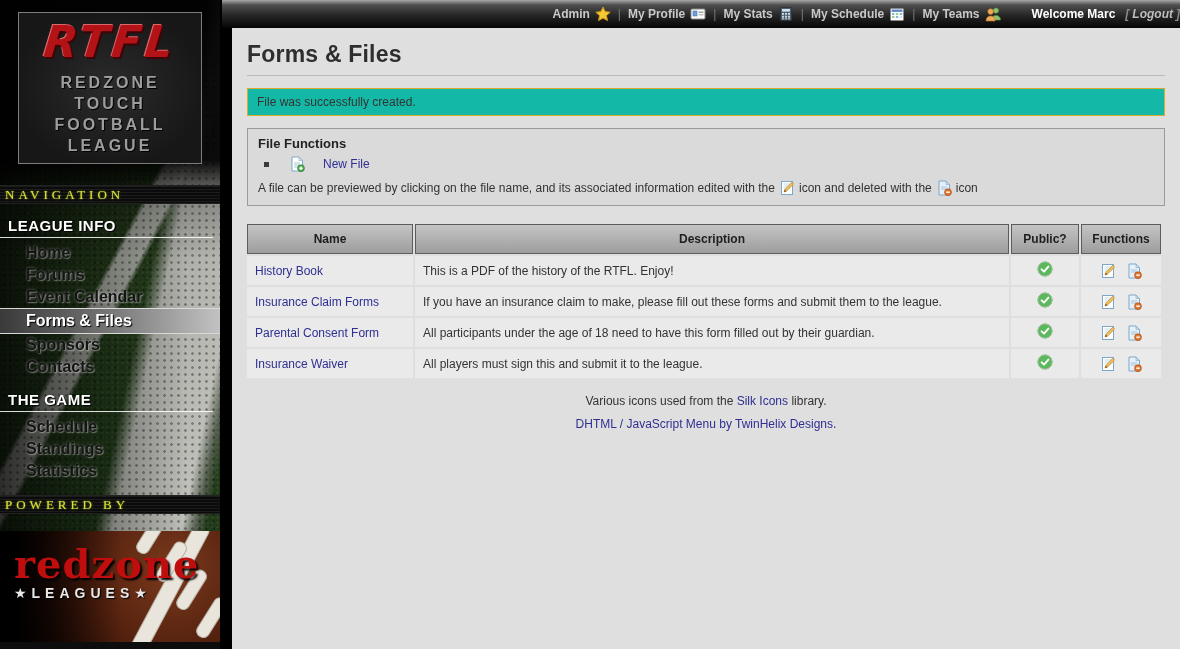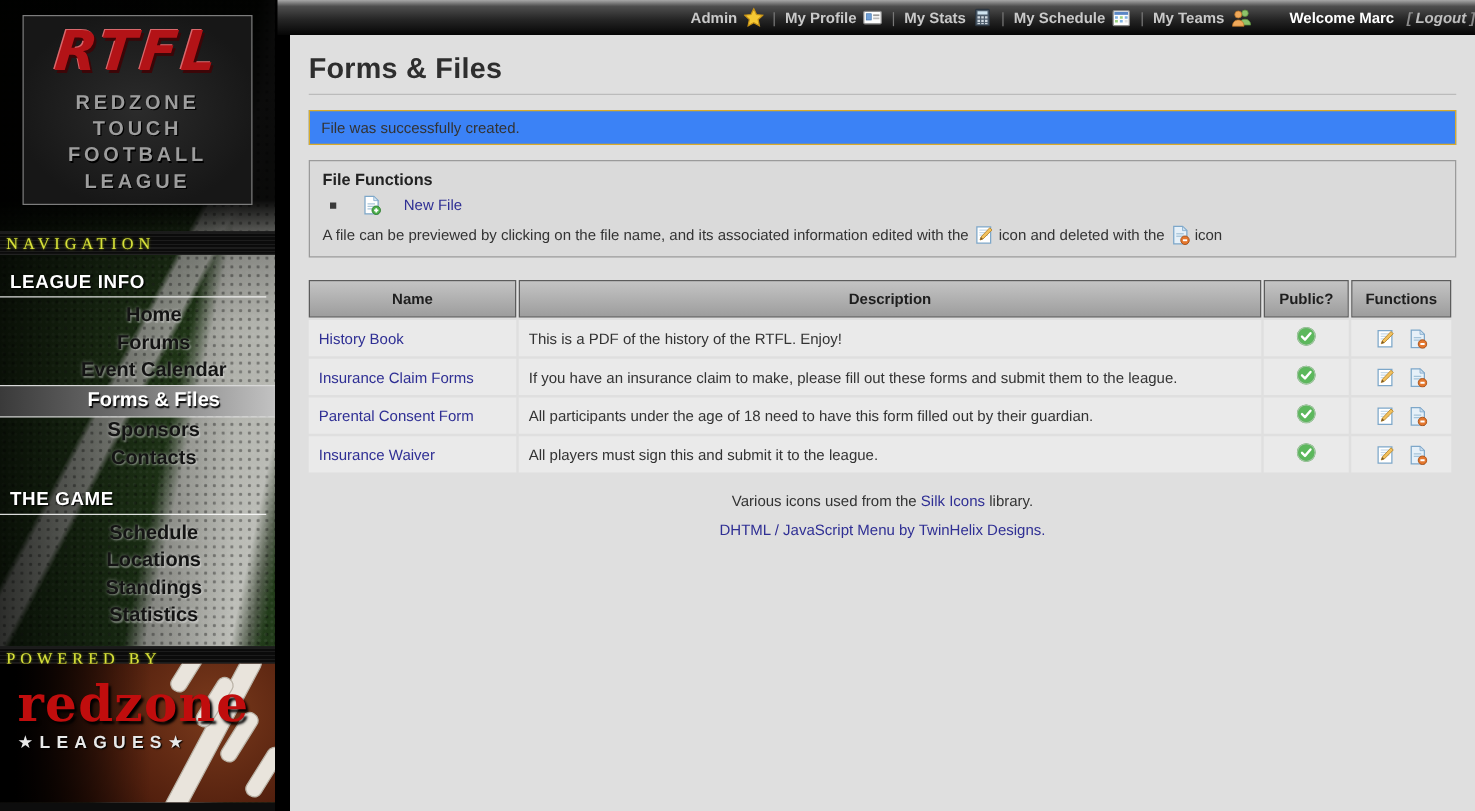--- a/index.html
+++ b/index.html
@@ -53,21 +53,20 @@
   .side-section-title{
     margin:13px 0 4px 0;padding:0 0 3px 8px;color:#fff;font-weight:bold;font-size:15px;
     letter-spacing:.5px;border-bottom:1px solid rgba(255,255,255,.85);
     text-shadow:1px 1px 1px #000;width:205px;
   }
   .side-list{list-style:none;margin:4px 0 0 0;padding:0;}
   .side-item{
     padding:2px 0 3px 26px;font-size:16px;font-weight:bold;color:#141414;cursor:pointer;
     text-shadow:0 0 3px rgba(255,255,255,.4),1px 1px 1px rgba(255,255,255,.3);
     line-height:17px;
-    text-align:center;
   }
   .side-item.selected{
     background:linear-gradient(90deg,#3a3a3a,#6f6f6f 45%,#c2c2c2);
     border-top:1px solid #d9d9d9;border-bottom:1px solid #d9d9d9;
     color:#fff;text-shadow:1px 1px 1px #000;padding-top:3px;padding-bottom:4px;
   }
   .powered-logo{
     position:absolute;left:0;right:0;top:531px;bottom:7px;overflow:hidden;
     background:radial-gradient(circle at 78% 35%, #7a3a1c 0%, #53200e 45%, #230b04 80%, #0c0402 100%);
   }
@@ -104,21 +103,21 @@
   
   .content{
     position:absolute;left:232px;right:0;top:28px;bottom:0;background:#dfdfdf;
     padding:13px 15px;box-sizing:border-box;color:#333;font-size:12px;
   }
   .page-title{
     margin:0 0 12px 0;font-size:23px;font-weight:bold;color:#2e2e2e;
     padding-bottom:7px;border-bottom:1px solid #bbb;letter-spacing:.2px;
   }
   .flash{
-    background:#3b82f6;border:1px solid #d9ab2a;padding:6px 9px;margin-bottom:12px;
+    background:#14b8a6;border:1px solid #d9ab2a;padding:6px 9px;margin-bottom:12px;
     font-size:12px;color:#333;
   }
   .func-box{
     background:#dadada;border:1px solid #9b9b9b;padding:7px 10px 9px 10px;margin-bottom:16px;
   }
   .func-title{font-size:13px;font-weight:bold;margin-bottom:5px;color:#222;}
   .func-item{display:flex;align-items:center;gap:18px;margin:4px 0 8px 6px;}
   .bullet{width:5px;height:5px;background:#3a3a3a;display:inline-block;margin-right:2px;}
   .func-help{font-size:12px;color:#333;display:flex;align-items:center;flex-wrap:wrap;gap:4px;}
   a.nav-link{color:#2f2f94;text-decoration:none;}
@@ -171,21 +170,20 @@
 
       <li class="side-item">Contacts</li>
     </ul>
 
   <div class="side-section-title">THE GAME</div>
   <ul class="side-list">
 
 
       <li class="side-item">Schedule</li>
 
-      <li class="side-item">Locations</li>
 
       <li class="side-item">Standings</li>
 
       <li class="side-item">Statistics</li>
     </ul>
 
   <div class="led-band powered">POWERED BY</div>
 
   <div class="powered-logo">
     <svg class="laces" width="150" height="120" viewBox="0 0 150 120">

